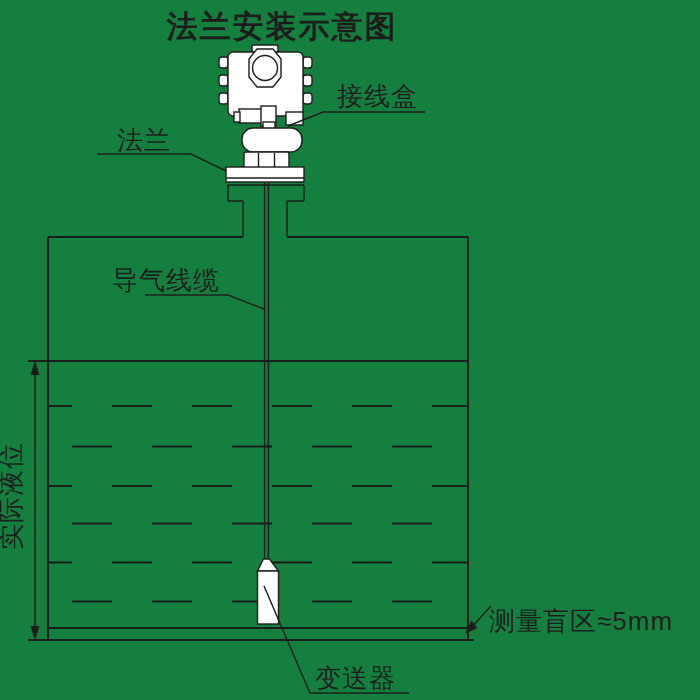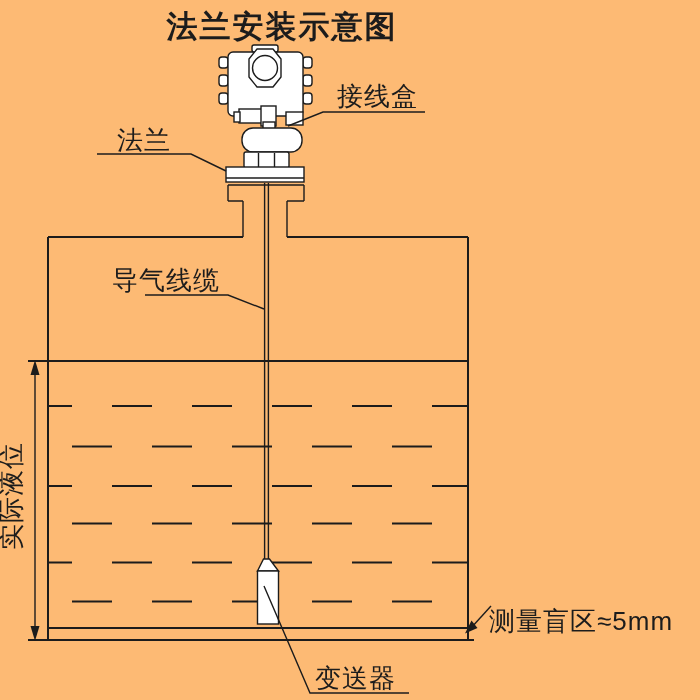--- a/index.html
+++ b/index.html
@@ -1,16 +1,16 @@
 <!DOCTYPE html>
 <html><head>
 <meta charset="utf-8">
 <style>
   html,body{margin:0;padding:0;width:700px;height:700px;background:#ffffff;overflow:hidden;}
-  .stage{width:700px;height:700px;background:#fdba74;font-family:"Liberation Sans",sans-serif;}
+  .stage{width:700px;height:700px;background:#15803d;font-family:"Liberation Sans",sans-serif;}
   svg{display:block;}
   text{fill:#1c1c1c;font-family:"Liberation Sans",sans-serif;}
   .title-text{font-size:31px;font-weight:700;letter-spacing:2px;}
   .label-text{font-size:26px;font-weight:500;letter-spacing:1px;}
   .thin{stroke:#1c1c1c;stroke-width:1.4;fill:none;}
   .thick{stroke:#1c1c1c;stroke-width:2;fill:none;}
   .whitefill{fill:#ffffff;stroke:#1c1c1c;stroke-width:1.4;}
   .blackfill{fill:#1c1c1c;stroke:none;}
   .dashrow{stroke:#1c1c1c;stroke-width:1.8;stroke-dasharray:40 40;fill:none;}
 </style>

